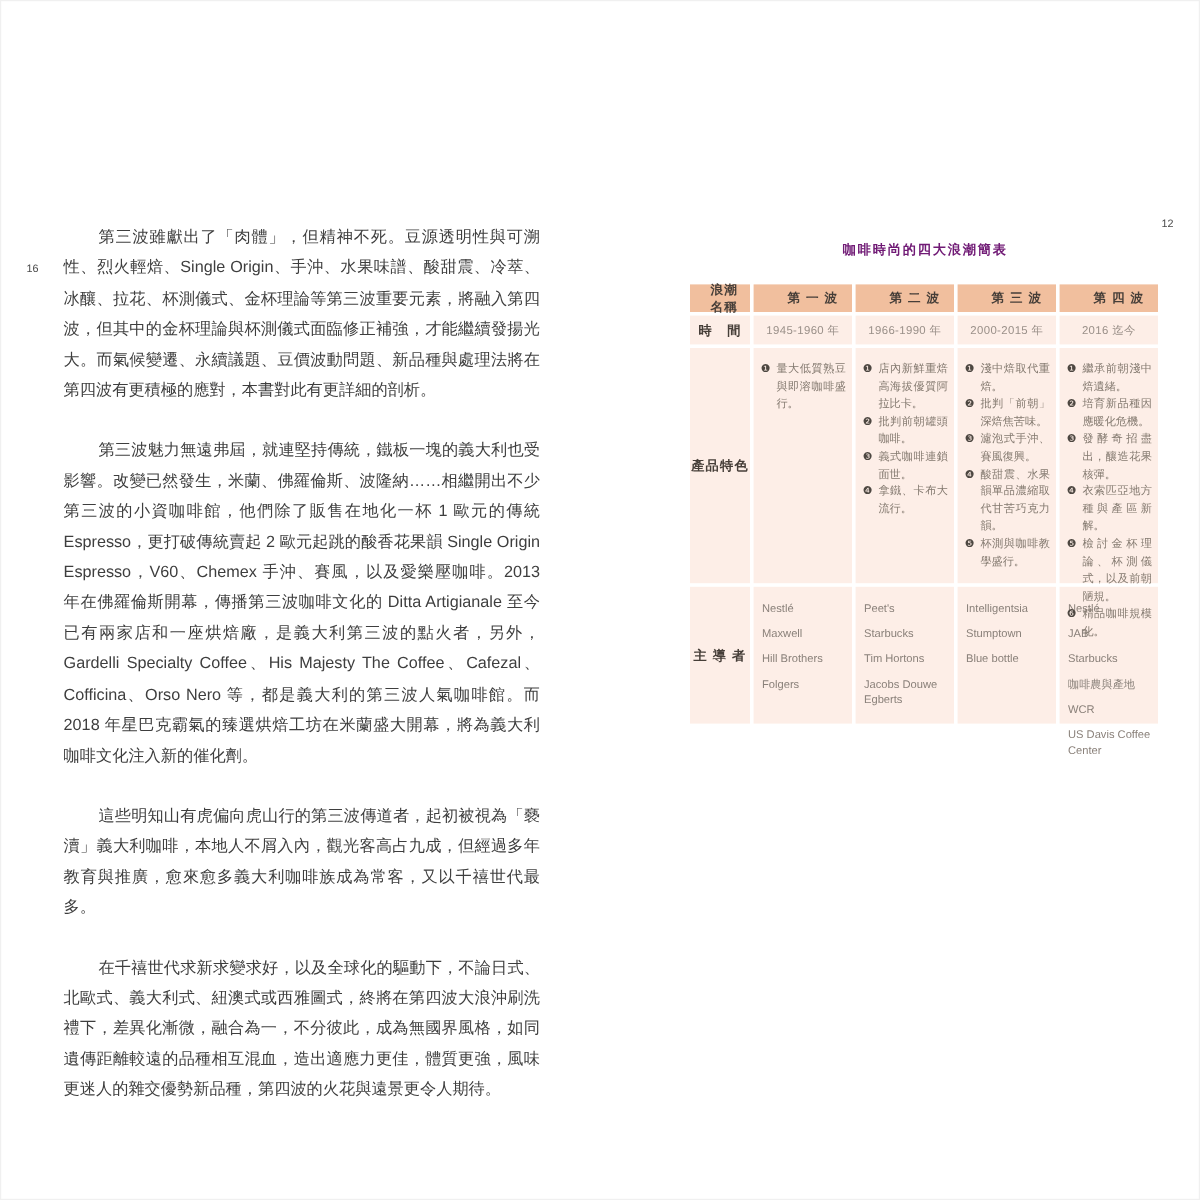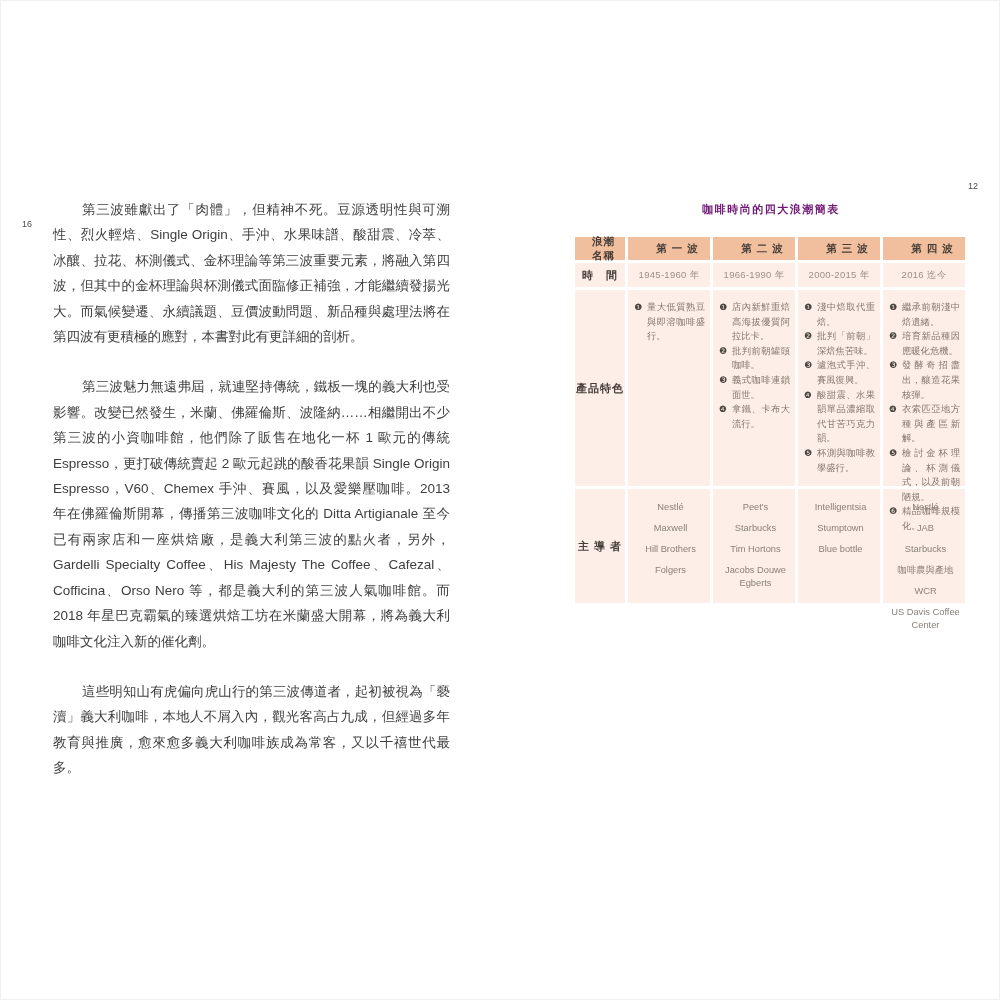--- a/index.html
+++ b/index.html
@@ -10,21 +10,21 @@
   }
   .canvas{position:absolute;inset:0;border:1px solid #f0f0f0;box-sizing:border-box;}
 
   
   .pn{position:absolute;font-size:9px;color:#4a4a4a;top:180px;}
   .pn-l{left:21px;margin-top:38px;}
   .pn-r{right:21px;}
 
   
   .left-text{
-    position:absolute;left:52px;top:196px;width:397px;
+    position:absolute;left:52px;top:184px;width:397px;
     font-size:13.5px;line-height:25.4px;color:#3e3e3e;
     text-align:justify;
   }
   .left-text p{margin:0 0 25px;text-indent:2.15em;}
   .left-text p:last-child{margin-bottom:0;}
 
   
   .table-area{position:absolute;left:574px;top:201px;width:392px;}
   .tbl-title{
     text-align:center;font-size:11px;font-weight:bold;color:#701a75;
@@ -46,35 +46,36 @@
     font-weight:bold;font-size:11px;color:#463e38;letter-spacing:1px;
   }
   .time{
     display:flex;align-items:center;justify-content:center;
     font-size:9.5px;color:#9a9089;letter-spacing:0.3px;
   }
   .feat{padding:10px 5px 6px 6px;font-size:9.3px;line-height:14.6px;color:#83796f;}
   .feat ul{margin:0;padding:0;list-style:none;}
   .feat li{position:relative;padding-left:13px;text-align:justify;}
   .feat .num{position:absolute;left:0;top:0;font-size:9px;color:#4d4741;}
-  .lead{padding:12px 4px 6px 7px;font-size:9.3px;color:#8a817a;text-align:center;}
+  .lead{padding:12px 4px 6px 7px;font-size:9.3px;color:#8a817a;}
   .lead .brand{margin-bottom:8.5px;line-height:12.5px;}
 </style>
 </head>
 <body>
 
 <div class="canvas">
 
   <span class="pn pn-l">16</span>
   <span class="pn pn-r">12</span>
 
   <div class="left-text">
     <p>第三波雖獻出了「肉體」，但精神不死。豆源透明性與可溯性、烈火輕焙、Single Origin、手沖、水果味譜、酸甜震、冷萃、冰釀、拉花、杯測儀式、金杯理論等第三波重要元素，將融入第四波，但其中的金杯理論與杯測儀式面臨修正補強，才能繼續發揚光大。而氣候變遷、永續議題、豆價波動問題、新品種與處理法將在第四波有更積極的應對，本書對此有更詳細的剖析。</p>
     <p>第三波魅力無遠弗屆，就連堅持傳統，鐵板一塊的義大利也受影響。改變已然發生，米蘭、佛羅倫斯、波隆納……相繼開出不少第三波的小資咖啡館，他們除了販售在地化一杯 1 歐元的傳統 Espresso，更打破傳統賣起 2 歐元起跳的酸香花果韻 Single Origin Espresso，V60、Chemex 手沖、賽風，以及愛樂壓咖啡。2013 年在佛羅倫斯開幕，傳播第三波咖啡文化的 Ditta Artigianale 至今已有兩家店和一座烘焙廠，是義大利第三波的點火者，另外，Gardelli Specialty Coffee、His Majesty The Coffee、Cafezal、Cofficina、Orso Nero 等，都是義大利的第三波人氣咖啡館。而 2018 年星巴克霸氣的臻選烘焙工坊在米蘭盛大開幕，將為義大利咖啡文化注入新的催化劑。</p>
     <p>這些明知山有虎偏向虎山行的第三波傳道者，起初被視為「褻瀆」義大利咖啡，本地人不屑入內，觀光客高占九成，但經過多年教育與推廣，愈來愈多義大利咖啡族成為常客，又以千禧世代最多。</p>
+    <p>在千禧世代求新求變求好，以及全球化的驅動下，不論日式、北歐式、義大利式、紐澳式或西雅圖式，終將在第四波大浪沖刷洗禮下，差異化漸微，融合為一，不分彼此，成為無國界風格，如同遺傳距離較遠的品種相互混血，造出適應力更佳，體質更強，風味更迷人的雜交優勢新品種，第四波的火花與遠景更令人期待。</p>
   </div>
 
   <div class="table-area">
     <div class="tbl-title">咖啡時尚的四大浪潮簡表</div>
 
     <div class="grid">
 
       <div class="cell hd">浪潮名稱</div>
       <div class="cell hd">第 一 波</div>
       <div class="cell hd">第 二 波</div>

